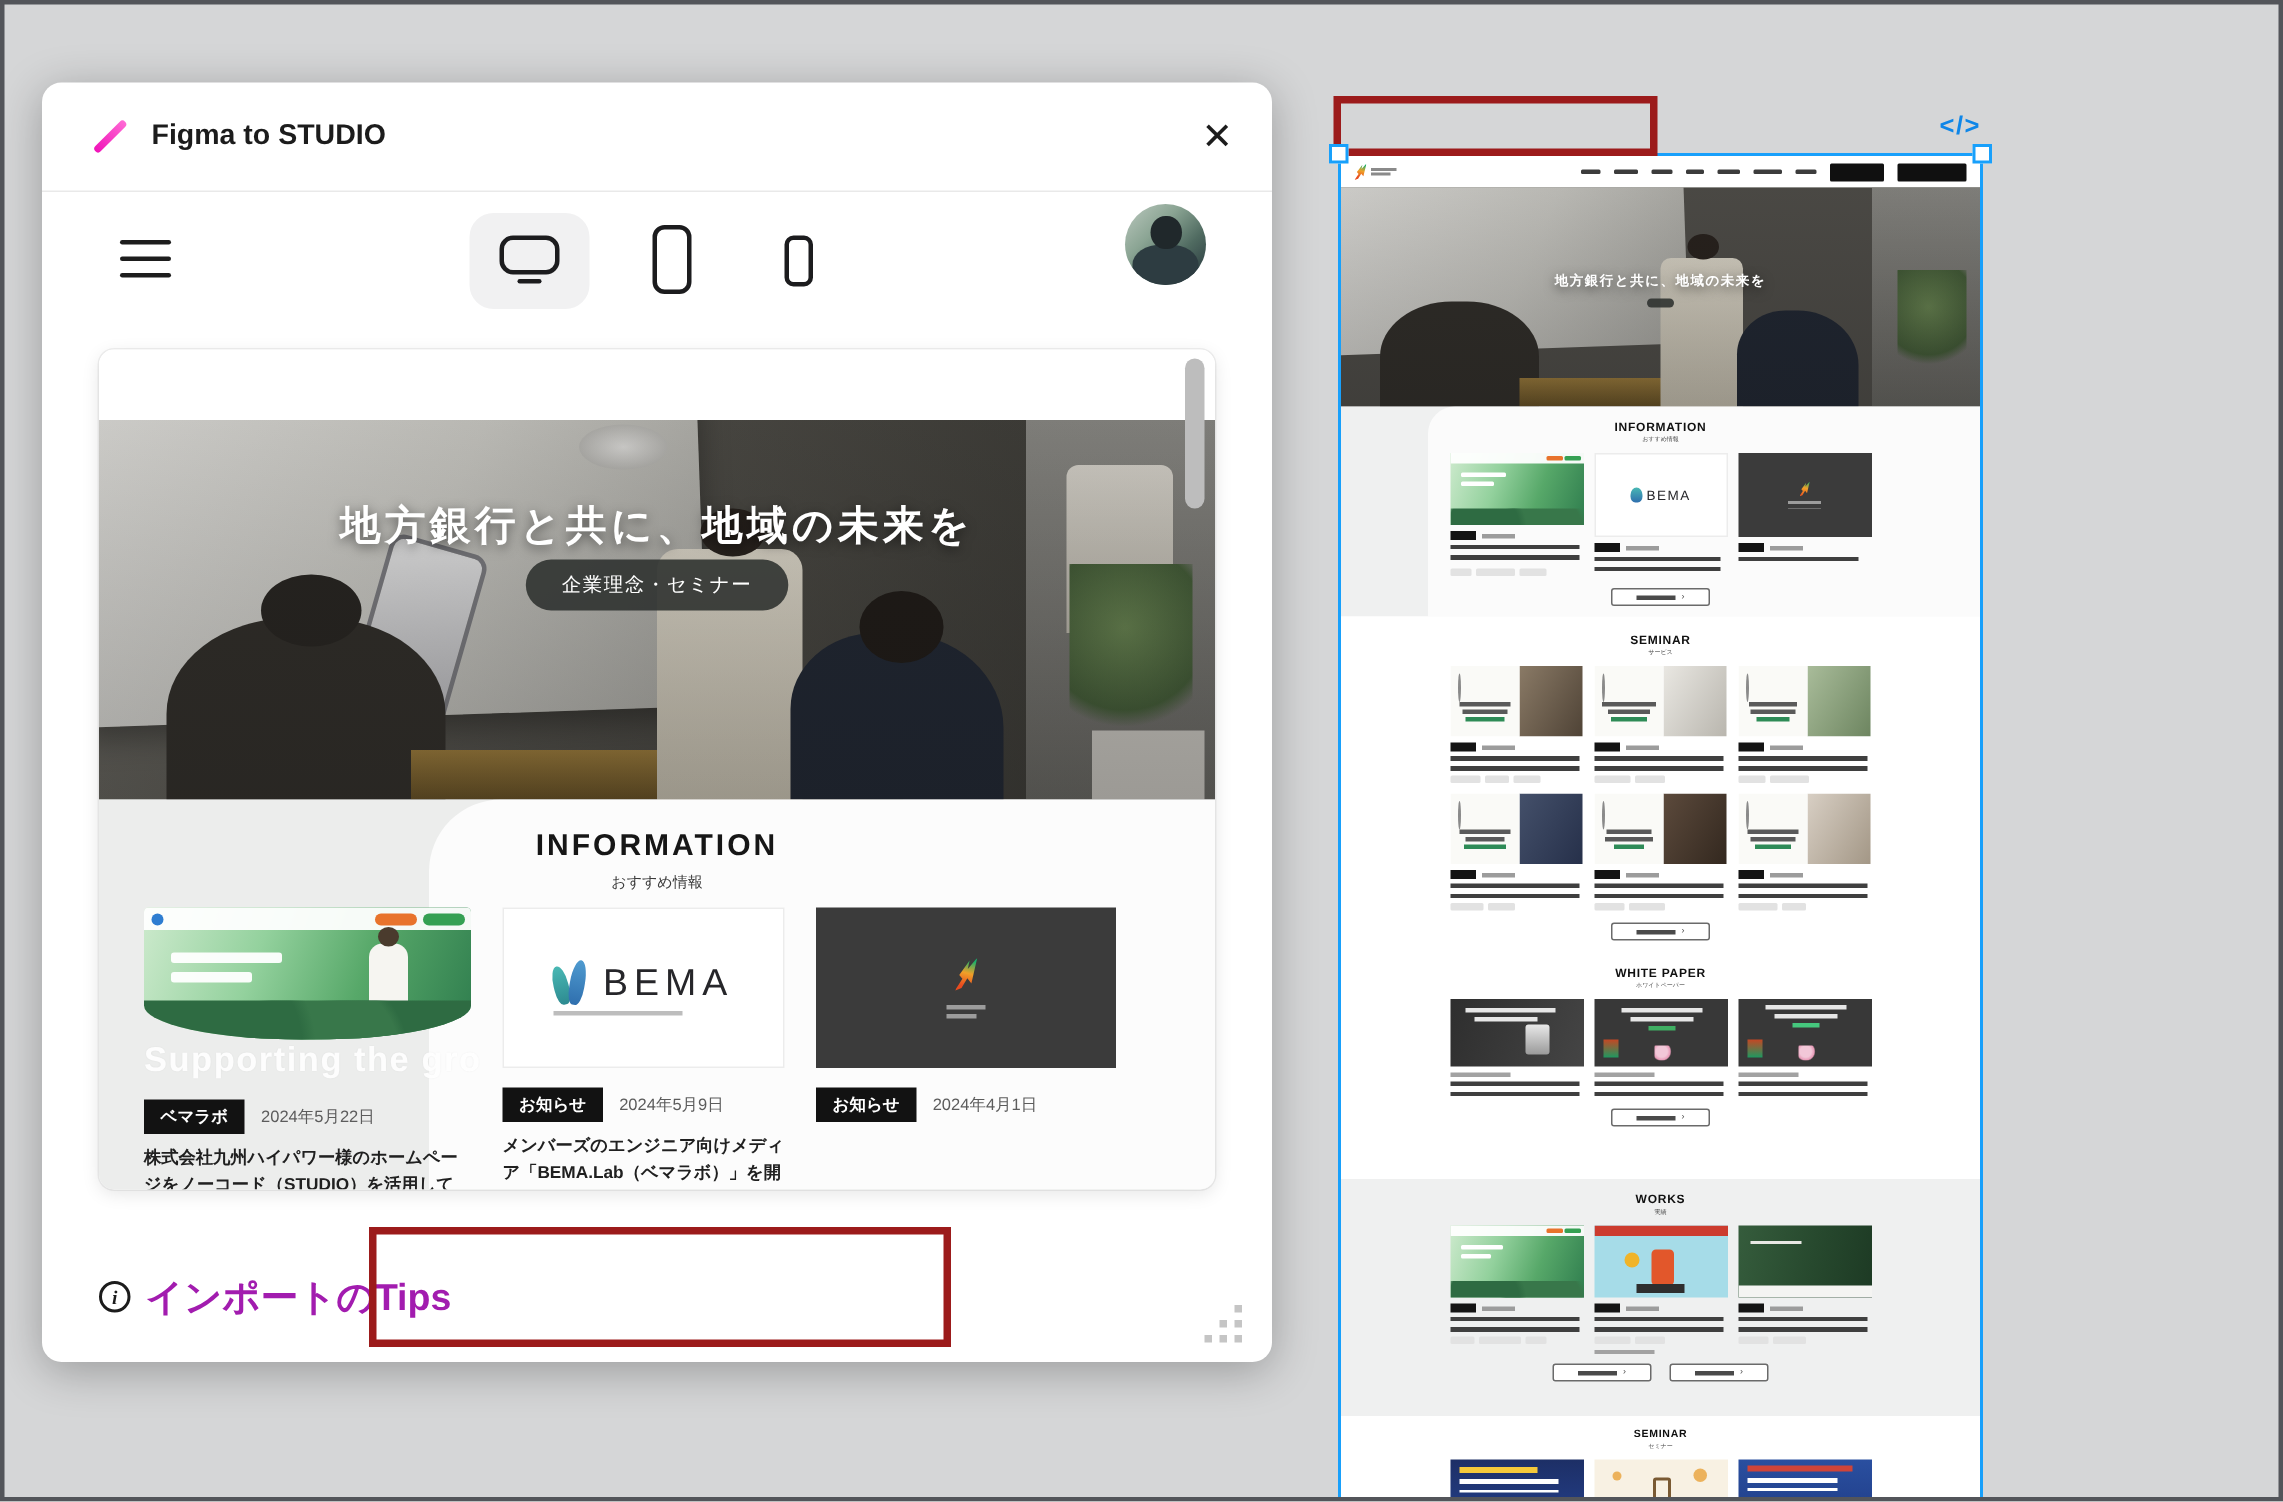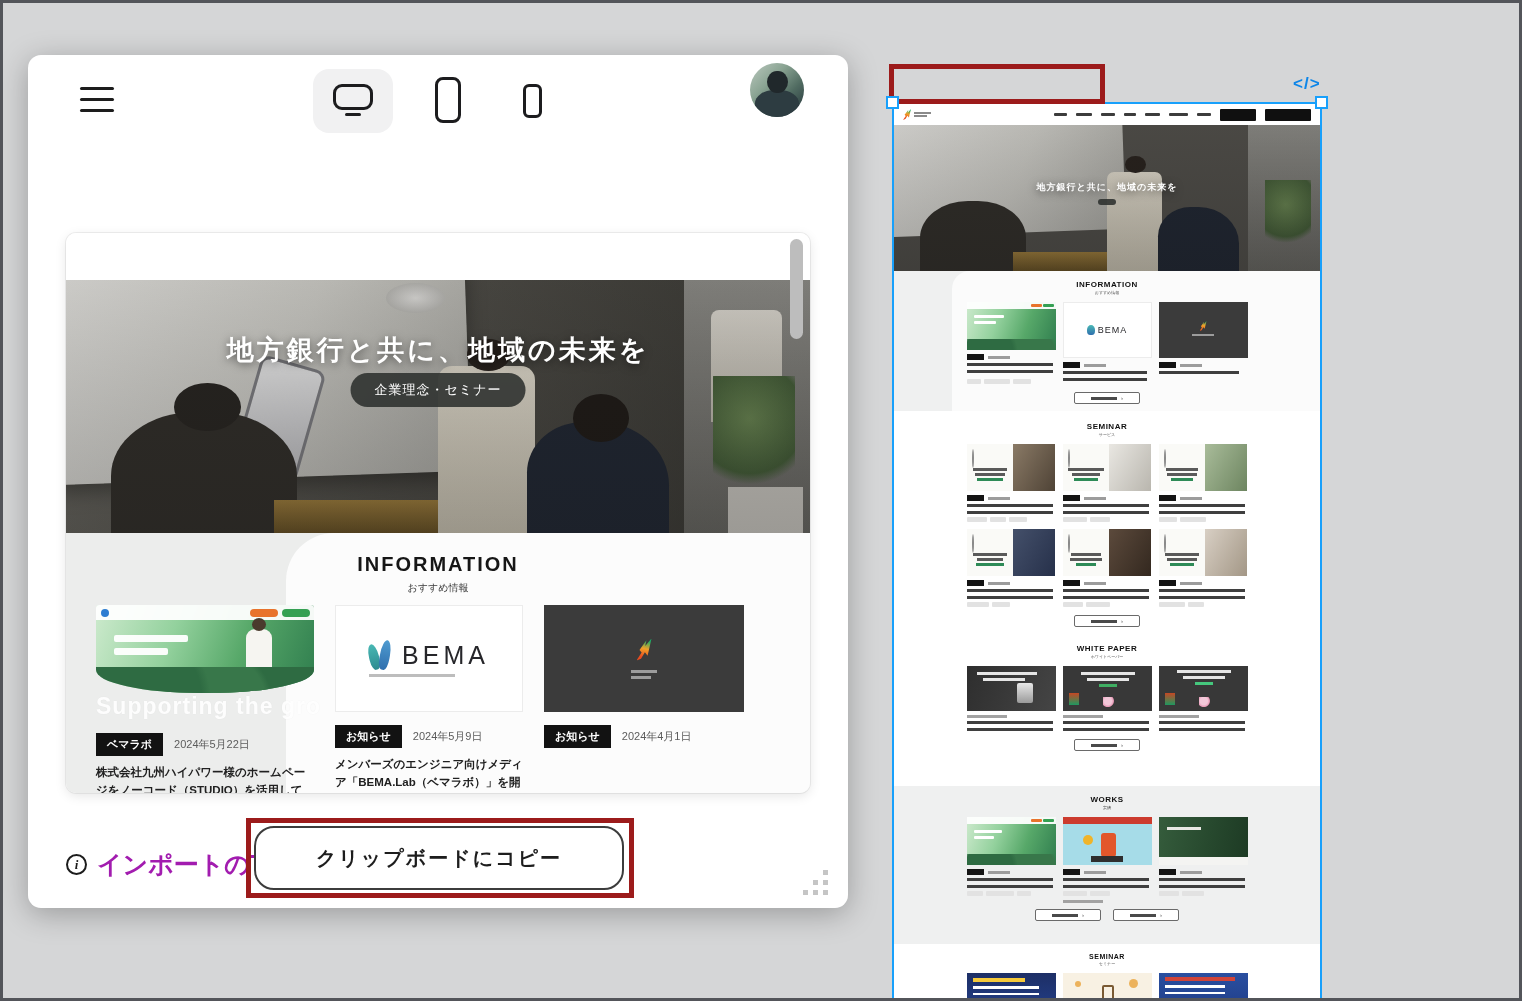--- a/index.html
+++ b/index.html
@@ -241,20 +241,27 @@
   .s-blue2 .rl { position:absolute; left:6px; top:4px; width:70px; height:4px; background:#cf4439; }
   .s-blue2 .wl { position:absolute; left:6px; top:12px; width:60px; height:9px;
                  background-image:repeating-linear-gradient(to bottom,#fff 0 3.5px,transparent 3.5px 7px); }
 </style>
 </head>
 <body>
 
 <div class="screen">
 
   <div class="plugin">
+    <div class="plg-header">
+      <span class="slash-icon">
+          <i></i>
+        </span>
+      <span class="plg-title">Figma to STUDIO</span>
+      <button class="plg-close">✕</button>
+    </div>
 
     <div class="toolbar">
       <span class="hamburger">
           <i></i>
           <i></i>
           <i></i>
         </span>
       <button class="dev-desktop">
         <span class="mon"></span>
       </button>
@@ -356,21 +363,20 @@
         </div>
       </div>
 
       <span class="pv-scroll"></span>
     </div>
 
     <div class="tips">
       <span class="info-ic">i</span>
       <span class="tips-label">インポートのTips</span>
     </div>
-    <button class="copy-btn">クリップボードにコピー</button>
     <span class="grip">
       <i style="left:20px;top:0"></i>
         <i style="left:10px;top:10px"></i>
         <i style="left:20px;top:10px"></i>
       <i style="left:0;top:20px"></i>
         <i style="left:10px;top:20px"></i>
         <i style="left:20px;top:20px"></i>
     </span>
   </div>
 

